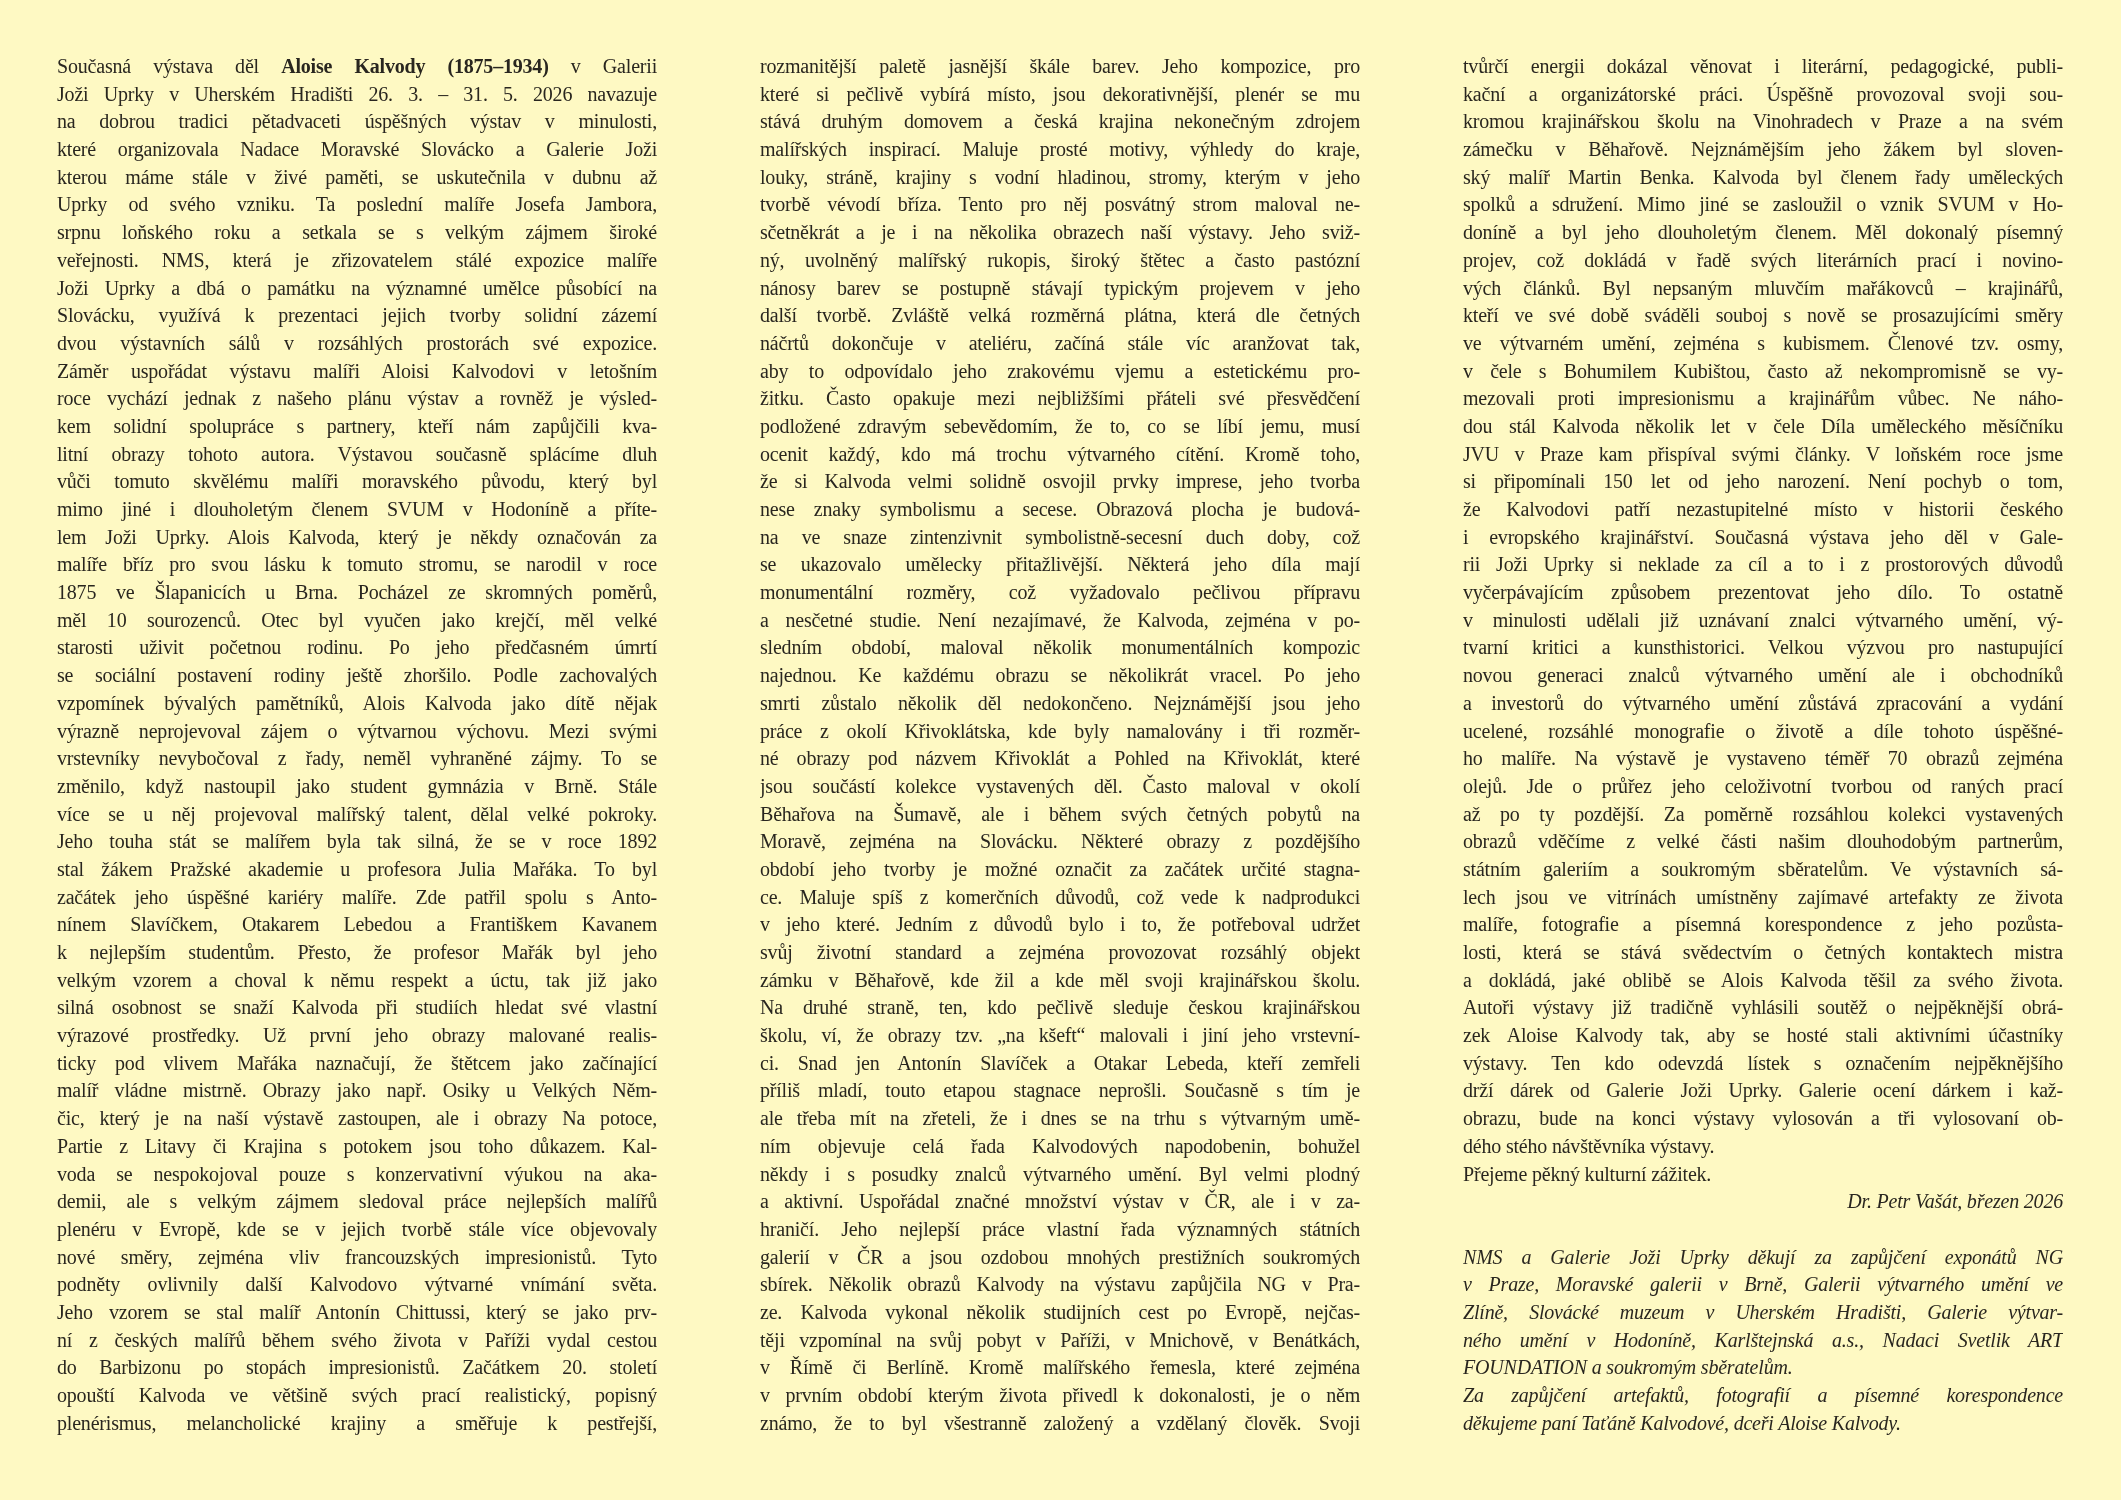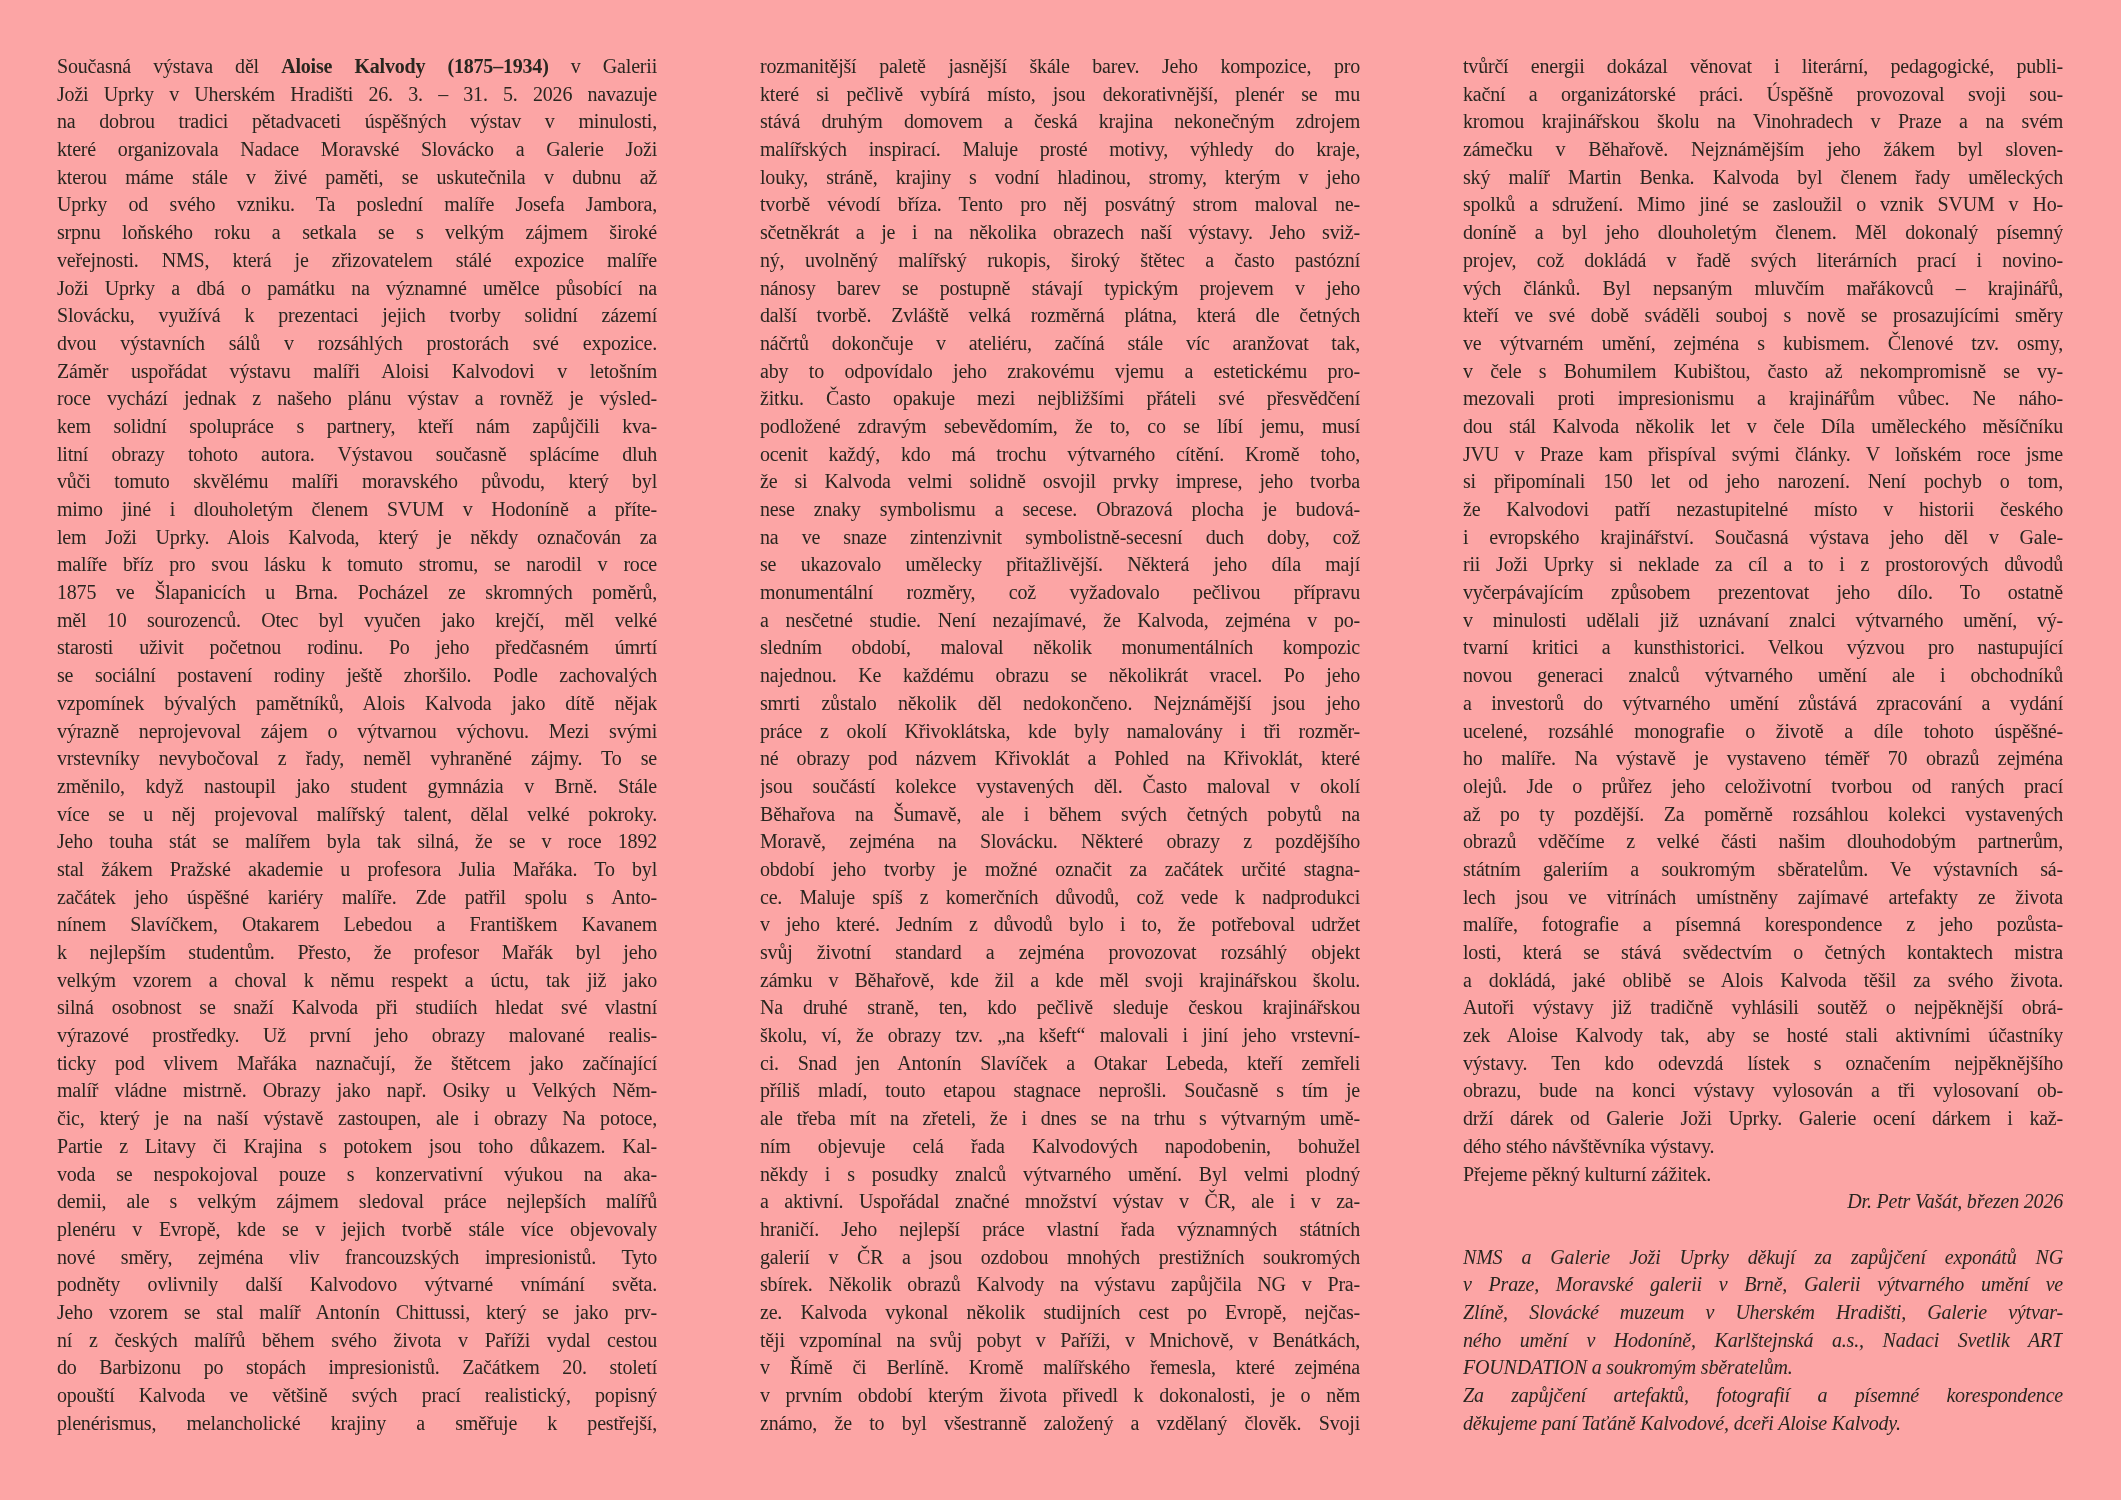--- a/index.html
+++ b/index.html
@@ -37,21 +37,21 @@
     white-space: normal;
   }
   .line.l { text-align: right;  text-align-last: left; }
   .line.r { text-align: center; text-align-last: right; }
   .line.i { font-style: italic; }
   .line .b { font-weight: bold; }
 </style>
 </head>
 <body style="background: rgb(232, 229, 223);">
 
-<div class="page" style="background: #fca5a5; color: rgb(41, 38, 31); text-decoration: underline;">
+<div class="page" style="background: #fef9c3; color: rgb(41, 38, 31); text-decoration: underline;">
   <div class="columns">
     <div class="col">
         <div class="line">Současná výstava děl <span class="b">Aloise Kalvody (1875–1934)</span> v Galerii</div>
         <div class="line">Joži Uprky v Uherském Hradišti 26. 3. – 31. 5. 2026 navazuje</div>
         <div class="line">na dobrou tradici pětadvaceti úspěšných výstav v minulosti,</div>
         <div class="line">které organizovala Nadace Moravské Slovácko a Galerie Joži</div>
         <div class="line">kterou máme stále v živé paměti, se uskutečnila v dubnu až</div>
         <div class="line">Uprky od svého vzniku. Ta poslední malíře Josefa Jambora,</div>
         <div class="line">srpnu loňského roku a setkala se s velkým zájmem široké</div>
         <div class="line">veřejnosti. NMS, která je zřizovatelem stálé expozice malíře</div>
@@ -181,22 +181,22 @@
         <div class="line">až po ty pozdější. Za poměrně rozsáhlou kolekci vystavených</div>
         <div class="line">obrazů vděčíme z velké části našim dlouhodobým partnerům,</div>
         <div class="line">státním galeriím a soukromým sběratelům. Ve výstavních sá-</div>
         <div class="line">lech jsou ve vitrínách umístněny zajímavé artefakty ze života</div>
         <div class="line">malíře, fotografie a písemná korespondence z jeho pozůsta-</div>
         <div class="line">losti, která se stává svědectvím o četných kontaktech mistra</div>
         <div class="line">a dokládá, jaké oblibě se Alois Kalvoda těšil za svého života.</div>
         <div class="line">Autoři výstavy již tradičně vyhlásili soutěž o nejpěknější obrá-</div>
         <div class="line">zek Aloise Kalvody tak, aby se hosté stali aktivními účastníky</div>
         <div class="line">výstavy. Ten kdo odevzdá lístek s označením nejpěknějšího</div>
+        <div class="line">drží dárek od Galerie Joži Uprky. Galerie ocení dárkem i kaž-</div>
         <div class="line">obrazu, bude na konci výstavy vylosován a tři vylosovaní ob-</div>
-        <div class="line">drží dárek od Galerie Joži Uprky. Galerie ocení dárkem i kaž-</div>
         <div class="line l">dého stého návštěvníka výstavy.</div>
         <div class="line l">Přejeme pěkný kulturní zážitek.</div>
         <div class="line r i">Dr. Petr Vašát, březen 2026</div>
         <div class="line l"></div>
         <div class="line i">NMS a Galerie Joži Uprky děkují za zapůjčení exponátů NG</div>
         <div class="line i">v Praze, Moravské galerii v Brně, Galerii výtvarného umění ve</div>
         <div class="line i">Zlíně,  Slovácké muzeum v Uherském Hradišti, Galerie výtvar-</div>
         <div class="line i">ného umění v Hodoníně, Karlštejnská a.s., Nadaci Svetlik ART</div>
         <div class="line l i">FOUNDATION a soukromým sběratelům.</div>
         <div class="line i">Za zapůjčení artefaktů, fotografií a písemné korespondence</div>

